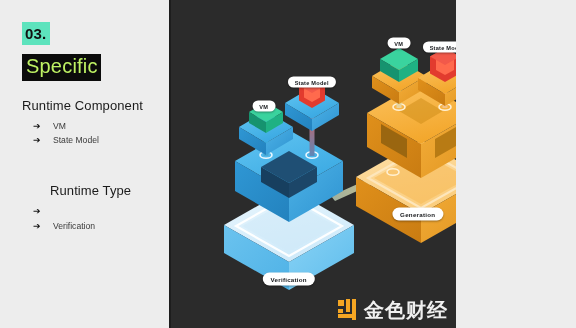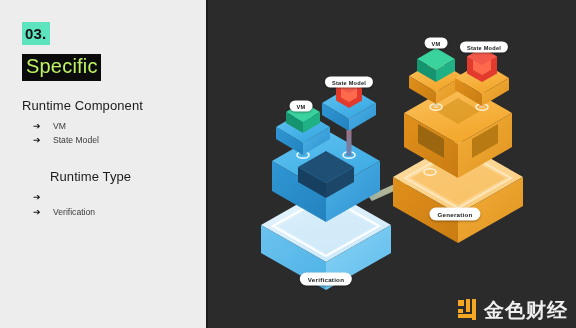--- a/index.html
+++ b/index.html
@@ -1,21 +1,21 @@
 <!DOCTYPE html>
 <html><head>
 <meta charset="utf-8">
 <style>
   html,body{margin:0;padding:0;}
   body{
     width:576px;height:328px;overflow:hidden;
     background:#ededed;
     font-family:"Liberation Sans", sans-serif;
   }
-  .slide{position:relative;width:576px;height:328px;display:flex;}
+  .slide{position:relative;width:456px;height:328px;display:flex;}
 
   
   .left{
     position:relative;
     width:206px;height:328px;
     background:#ededed;
     box-sizing:border-box;
     padding:22px 18px 0 22px;
   }
   .num-wrap{display:inline-block;}
@@ -44,21 +44,21 @@
     padding:1px 3px 2px 4px;
     margin:0;
   }
   .sec-head{
     font-size:13px;
     font-weight:400;
     color:#1b1b1b;
     margin-top:17px;
     letter-spacing:.1px;
   }
-  .sec-head.second{margin-top:22px;padding-left:28px;}
+  .sec-head.second{margin-top:36px;padding-left:28px;}
   .bullets{
     margin:7px 0 0 0;
     padding:0;
     list-style:none;
   }
   .bullets li{
     display:flex;
     align-items:flex-start;
     font-size:8.6px;
     color:#3a3a3a;

